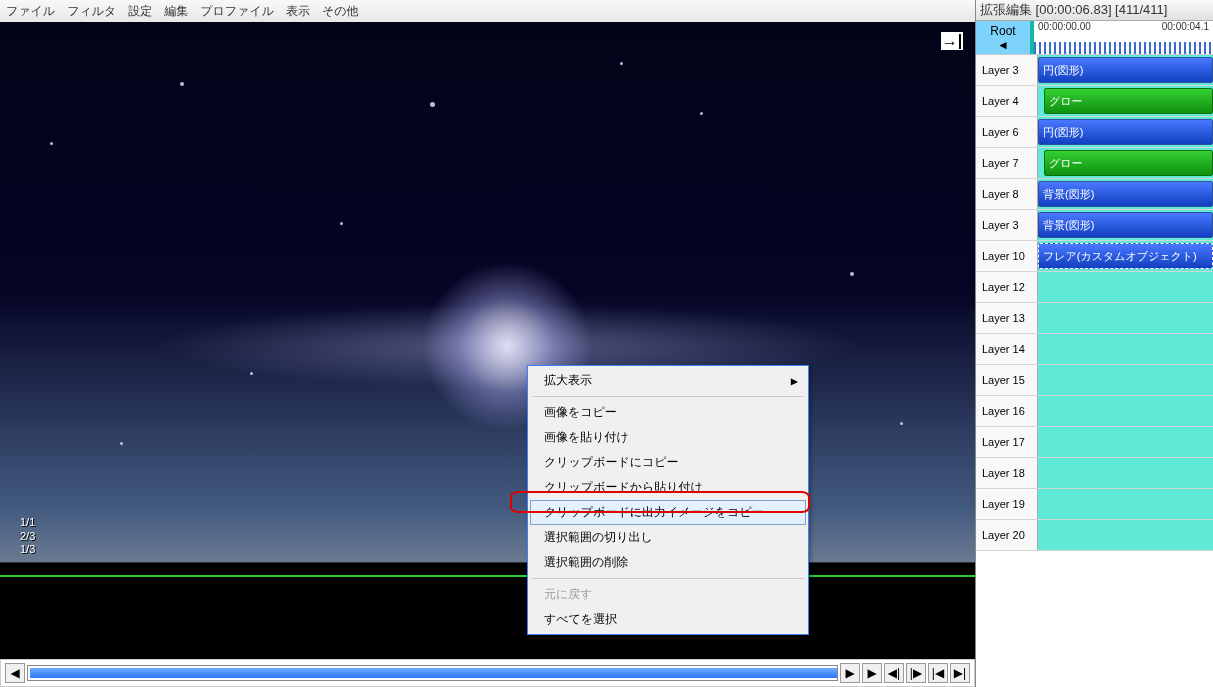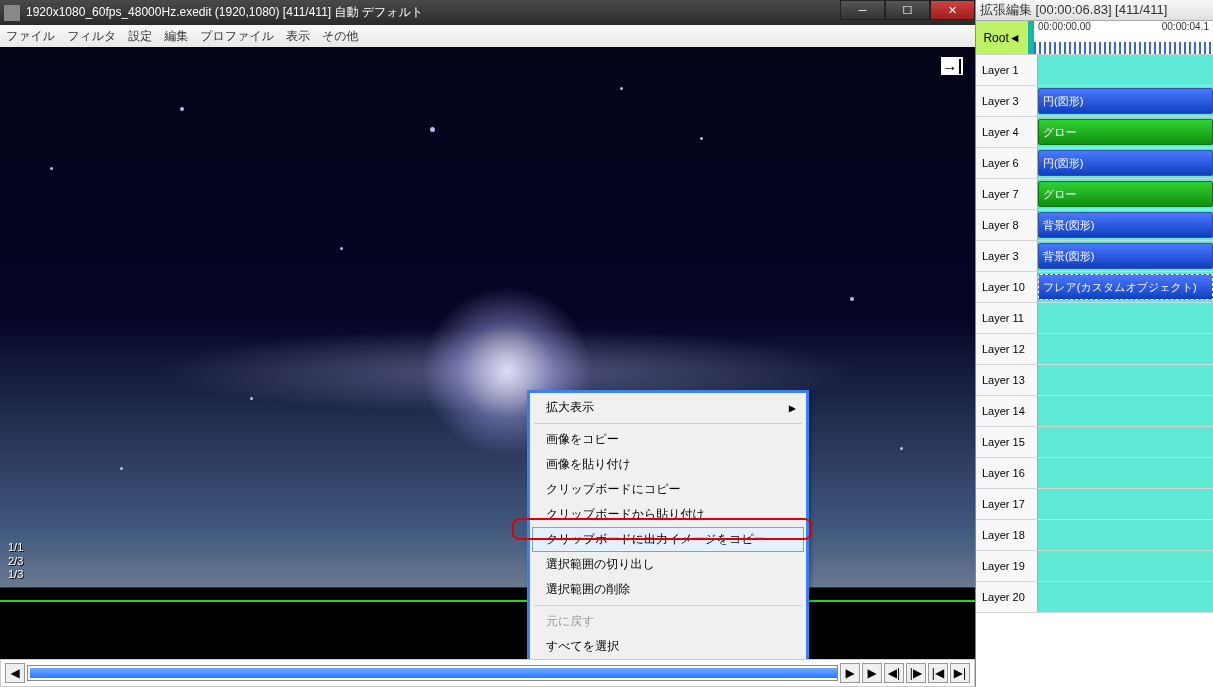--- a/index.html
+++ b/index.html
@@ -10,61 +10,52 @@
 .titlebar-text { flex: 1; }
 .win-controls { display: flex; position: absolute; right: 0; top: 0; }
 .win-btn { width: 45px; height: 20px; display: flex; align-items: center; justify-content: center; font-size: 11px; color: #fff; background: linear-gradient(to bottom, #555, #333); border: 1px solid #222; }
 .win-close { background: linear-gradient(to bottom, #d04040, #a02020); }
 .menubar { height: 22px; background: linear-gradient(to bottom, #f8f8f8, #e8e8e8); display: flex; align-items: center; padding: 0 6px; font-size: 12px; color: #333; gap: 12px; }
 .menu-item { cursor: default; }
 .preview-area { flex: 1; background: #000; position: relative; overflow: hidden; }
 .preview-img { width: 100%; height: 540px; background: radial-gradient(ellipse 500px 60px at 52% 60%, rgba(200,200,255,0.35), transparent 70%), radial-gradient(circle 120px at 52% 60%, rgba(255,255,255,0.9), rgba(180,180,255,0.4) 40%, transparent 70%), linear-gradient(to bottom, #030318 0%, #050525 50%, #435a80 90%, #6a7a90 100%); position: relative; }
 .star { position: absolute; background: rgba(200,210,255,0.9); border-radius: 50%; }
 .toggle-icon { position: absolute; top: 10px; right: 12px; width: 22px; height: 18px; background: #fff; display: flex; align-items: center; justify-content: center; font-weight: bold; }
-.frame-labels { position: absolute; bottom: 6px; left: 8px; font-size: 11px; color: #fff; text-shadow: 1px 1px 0 #000; line-height: 1.2; }
+.frame-labels { position: absolute; bottom: 6px; left: 20px; font-size: 11px; color: #fff; text-shadow: 1px 1px 0 #000; line-height: 1.2; }
 .greenbar { height: 28px; background: #000; position: relative; border-top:1px solid #333;}
 .greenline { position: absolute; left: 0; right: 0; top: 12px; height: 2px; background: #2dd02d; }
 .bottombar { height: 28px; background: #fff; display: flex; align-items: center; padding: 0 4px; gap: 2px; border:1px solid #ccc; }
 .seek { flex: 1; height: 16px; border: 1px solid #888; background: #fff; position: relative; overflow: hidden; }
 .seek-fill { position: absolute; left: 2px; top: 2px; bottom: 2px; width: 100%; background: linear-gradient(to bottom, #6faaff, #2a7aff); }
 .ctrl-btn { width: 20px; height: 20px; border: 1px solid #999; background: #f0f0f0; display: flex; align-items: center; justify-content: center; font-size: 12px; cursor: default;}
-.context-menu { position: absolute; left: 527px; top: 343px; width: 282px; background: #f0f0f0; border: 3px solid #3b82f6; box-shadow: 2px 2px 4px rgba(0,0,0,0.3); font-size: 12px; padding: 2px; }
+.context-menu { position: absolute; left: 527px; top: 343px; width: 282px; background: #f0f0f0; border: 1px solid #3b82f6; box-shadow: 2px 2px 4px rgba(0,0,0,0.3); font-size: 12px; padding: 2px; }
 .ctx-item { padding: 4px 8px 4px 14px; color: #000; display:flex; justify-content:space-between; align-items:center;}
 .ctx-item.hover { background: #e5f0ff; border: 1px solid #7da2ce; padding: 3px 7px 3px 13px; }
 .ctx-sep { height: 1px; background: #ccc; margin: 3px 2px; }
 .ctx-item.disabled { color: #9a9a9a; }
 .red-mark { position:absolute; border:2px solid #e00000; border-radius:8px/6px; pointer-events:none;}
 .timeline-panel { width: 238px; height: 687px; background: #fff; border-left: 1px solid #888; display: flex; flex-direction: column; }
 .tl-title { height: 21px; background: linear-gradient(to bottom,#f8f8f8,#e0e0e0); font-size: 13px; color: #333; display: flex; align-items: center; padding: 0 4px; border-bottom: 1px solid #aaa; }
 .tl-header { height: 34px; display: flex; border-bottom: 1px solid #ccc; }
-.root-btn { width: 58px; border-right: 6px solid #14b8a6; display: flex; flex-direction:row; align-items: center; justify-content: center; font-size: 12px; background:#bef264;}
+.root-btn { width: 58px; border-right: 4px solid #14b8a6; display: flex; flex-direction:column; align-items: center; justify-content: center; font-size: 12px; background:#7dd3fc;}
 .ruler { flex: 1; position: relative; background:#fff; font-size:10px; color:#333;}
 .ruler-ticks{ position:absolute; left:0; right:0; bottom:0; height:12px; background:repeating-linear-gradient(to right,#3a6ad0 0 2px,transparent 2px 5px);}
 .layer-row { height: 31px; display: flex; border-bottom: 1px solid #d5d5d5; }
 .layer-label { width: 62px; border-right: 1px solid #aaa; display: flex; align-items: center; font-size: 11px; padding-left: 6px; background: #f8f8f8; }
 .layer-track { flex: 1; position: relative; background: #5eead4; }
 .clip { position: absolute; left: 0; top: 2px; bottom: 2px; right: 0; border-radius: 2px; font-size: 11px; color: #fff; display: flex; align-items: center; padding-left: 4px; overflow:hidden; white-space:nowrap; }
 .clip-blue { background: linear-gradient(to bottom, #4a78ff, #1040c0); border:1px solid #3050a0;}
-.clip-green { background: linear-gradient(to bottom, #32d032, #109010); border:1px solid #0a700a;}
+.clip-green { background: linear-gradient(to bottom, #32d032, #109010); border:1px solid #0a700a;margin-left:6px;}
 .clip-blue2 { background: linear-gradient(to bottom, #4a78ff, #1040c0); border:1px dashed #fff;}
 .arrow{font-family:monospace;}
 </style>
 </head>
 <body>
 
 <div class="main-panel">
-  <div class="titlebar">
-    <div class="titlebar-icon"></div>
-    <div class="titlebar-text">1920x1080_60fps_48000Hz.exedit (1920,1080) [411/411] 自動 デフォルト</div>
-    <div class="win-controls">
-      <div class="win-btn">─</div>
-      <div class="win-btn">☐</div>
-      <div class="win-btn win-close">✕</div>
-    </div>
-  </div>
   <div class="menubar">
     <span class="menu-item">ファイル</span>
     <span class="menu-item">フィルタ</span>
     <span class="menu-item">設定</span>
     <span class="menu-item">編集</span>
     <span class="menu-item">プロファイル</span>
     <span class="menu-item">表示</span>
     <span class="menu-item">その他</span>
   </div>
   <div class="preview-area">
@@ -132,24 +123,20 @@
       <span style="font-size:12px">◄</span>
     </div>
     <div class="ruler">
       <span style="position:absolute;left:4px;top:0">00:00:00.00</span>
       <span style="position:absolute;right:4px;top:0">00:00:04.1</span>
       <div class="ruler-ticks"></div>
     </div>
   </div>
   <div id="layers">
       <div class="layer-row">
-        <div class="layer-label">Layer 1</div>
-        <div class="layer-track"></div>
-      </div>
-      <div class="layer-row">
         <div class="layer-label">Layer 3</div>
         <div class="layer-track">
           <div class="clip clip-blue">円(図形)</div>
         </div>
       </div>
       <div class="layer-row">
         <div class="layer-label">Layer 4</div>
         <div class="layer-track">
           <div class="clip clip-green">グロー</div>
         </div>
@@ -178,24 +165,20 @@
           <div class="clip clip-blue">背景(図形)</div>
         </div>
       </div>
       <div class="layer-row">
         <div class="layer-label">Layer 10</div>
         <div class="layer-track">
           <div class="clip clip-blue2">フレア(カスタムオブジェクト)</div>
         </div>
       </div>
       <div class="layer-row">
-        <div class="layer-label">Layer 11</div>
-        <div class="layer-track"></div>
-      </div>
-      <div class="layer-row">
         <div class="layer-label">Layer 12</div>
         <div class="layer-track"></div>
       </div>
       <div class="layer-row">
         <div class="layer-label">Layer 13</div>
         <div class="layer-track"></div>
       </div>
       <div class="layer-row">
         <div class="layer-label">Layer 14</div>
         <div class="layer-track"></div>

